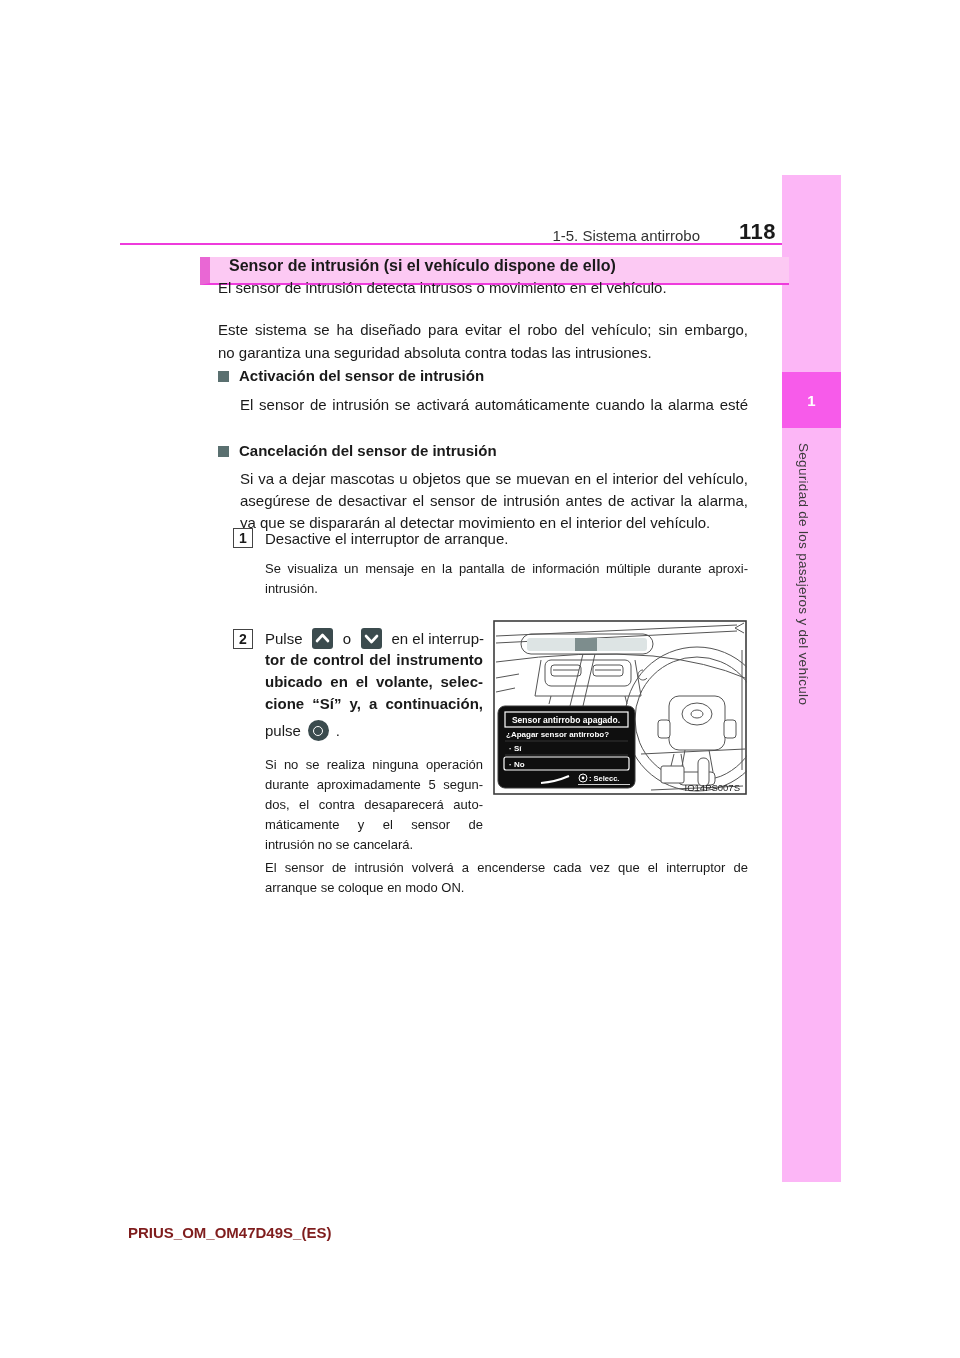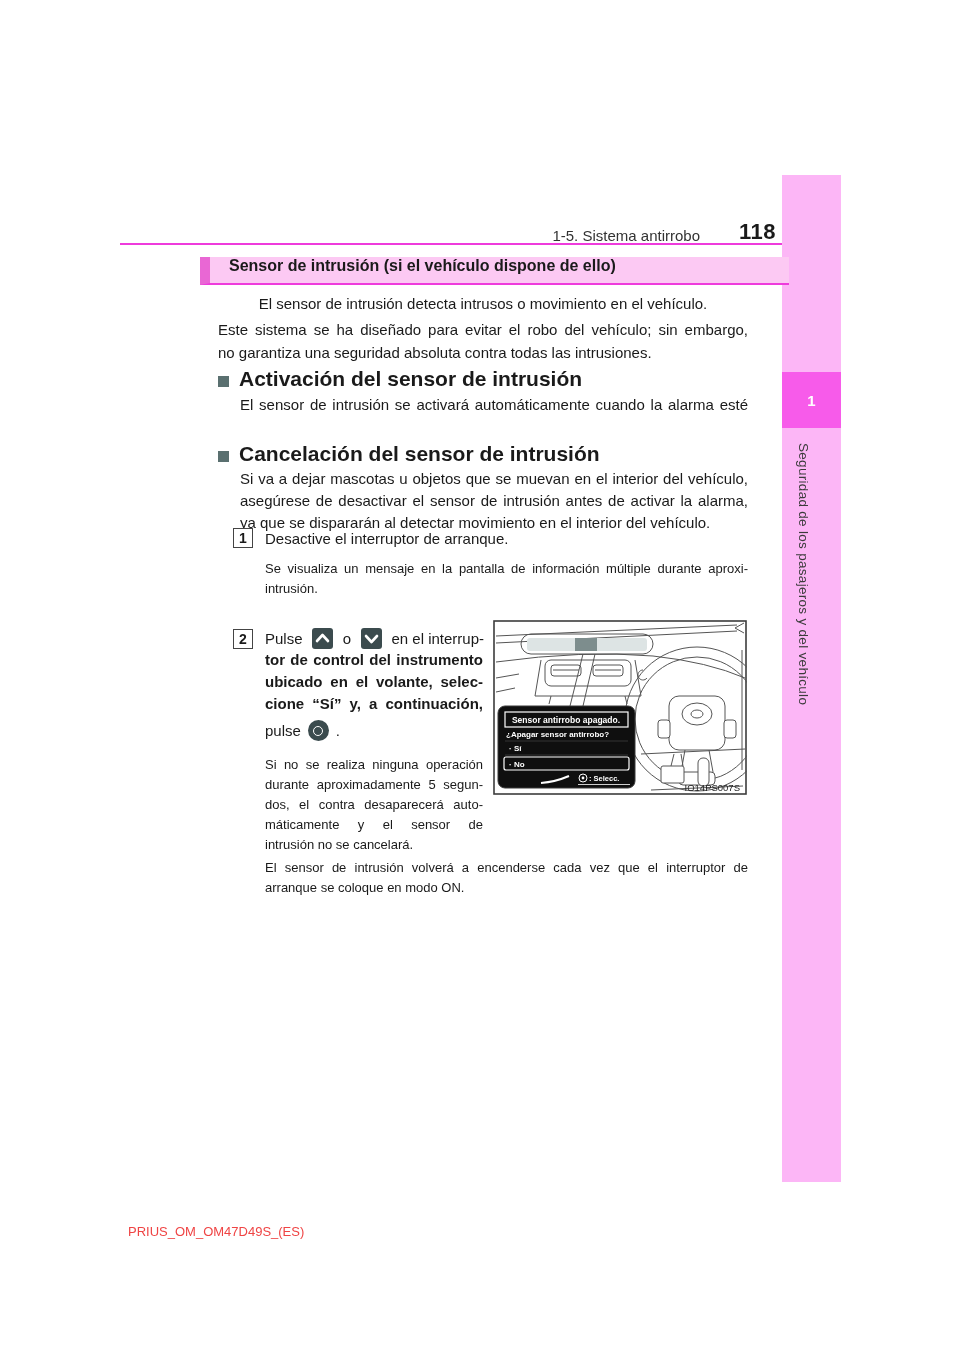--- a/index.html
+++ b/index.html
@@ -30,24 +30,24 @@
           border-left:10px solid var(--banner_accent);border-bottom:2px solid var(--accent);
           display:flex;padding-left:8px;}
   .banner span{font-size:16px;font-weight:bold;padding-left:11px;}
 
   
   .body15{font-size:15px;line-height:22px;}
   .body13{font-size:13px;line-height:20px;}
   .tline{white-space:normal;}
   .jline{text-align:justify;text-align-last:justify;}
 
-  .p1{top:293px;left:218px;width:530px;text-align:center;}
+  .p1{top:277px;left:218px;width:530px;}
   .p2{top:318px;left:218px;width:530px;line-height:23px;}
 
-  .sec-head{left:218px;font-size:21px;font-weight:bold;}
+  .sec-head{left:218px;font-size:15px;font-weight:bold;}
   .sec-head .sq{display:inline-block;width:11px;height:11px;background:var(--bullet);
                 margin-right:10px;transform:translateY(1px);}
   .sh1{top:367px;} .sb1{top:394px;left:240px;width:508px;}
   .sh2{top:442px;} .sb2{top:468px;left:240px;width:508px;}
 
   .step-marker{display:inline-flex;width:20px;height:20px;border:1.6px solid #444;
                align-items:center;justify-content:center;font-size:14px;font-weight:bold;
                background:#fff;box-sizing:border-box;flex:0 0 auto;}
   .step1-row{top:528px;left:233px;display:flex;gap:12px;align-items:center;font-size:15px;}
   .note1{top:559px;left:265px;width:483px;}
@@ -62,21 +62,21 @@
   .key-btn{display:inline-block;width:21px;height:21px;background:var(--key_dark);
            border-radius:3px;flex:0 0 auto;}
   .ok-btn{display:inline-flex;width:21px;height:21px;background:var(--key_dark);
           border-radius:50%;align-items:center;justify-content:center;flex:0 0 auto;}
   .ok-btn i{display:block;width:8px;height:8px;border:1.6px solid #fff;border-radius:50%;}
 
   .closing{top:858px;left:265px;width:483px;}
 
   .figure{top:620px;left:493px;width:254px;height:175px;}
 
-  .footer-code{top:1224px;left:128px;font-size:13px;color:#ef4444;}
+  .footer-code{top:1224px;left:128px;font-size:15px;color:#7f1d1d;font-weight:bold;}
   .watermark{top:1374px;right:16px;font-size:29px;color:var(--watermark_gray);}
 </style>
 </head>
 <body>
 
 <div class="page">
 
   <div class="abs hdr-section">1-5. Sistema antirrobo</div>
   <div class="abs hdr-page">118</div>
   <div class="abs hdr-rule"></div>

